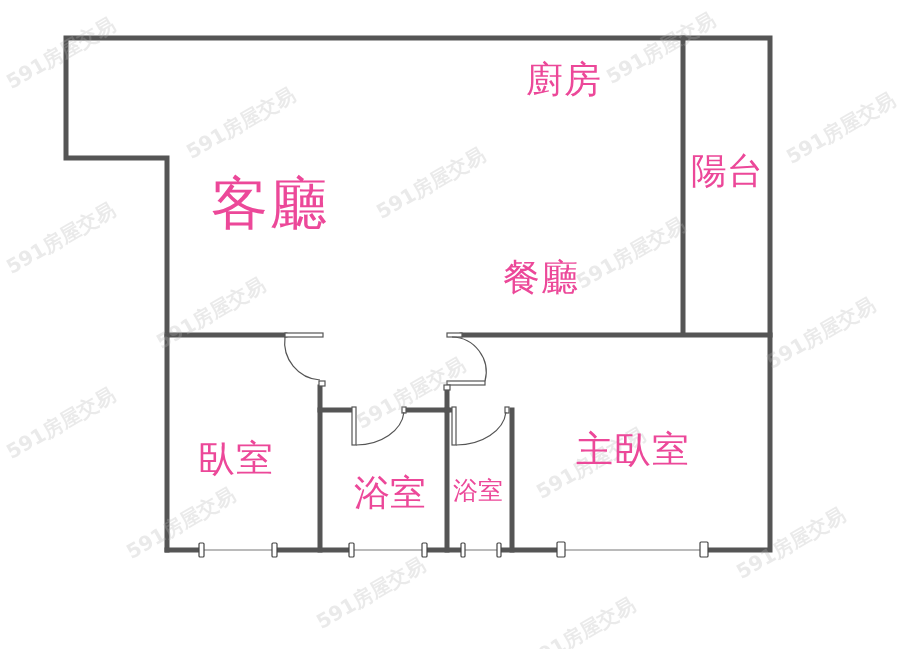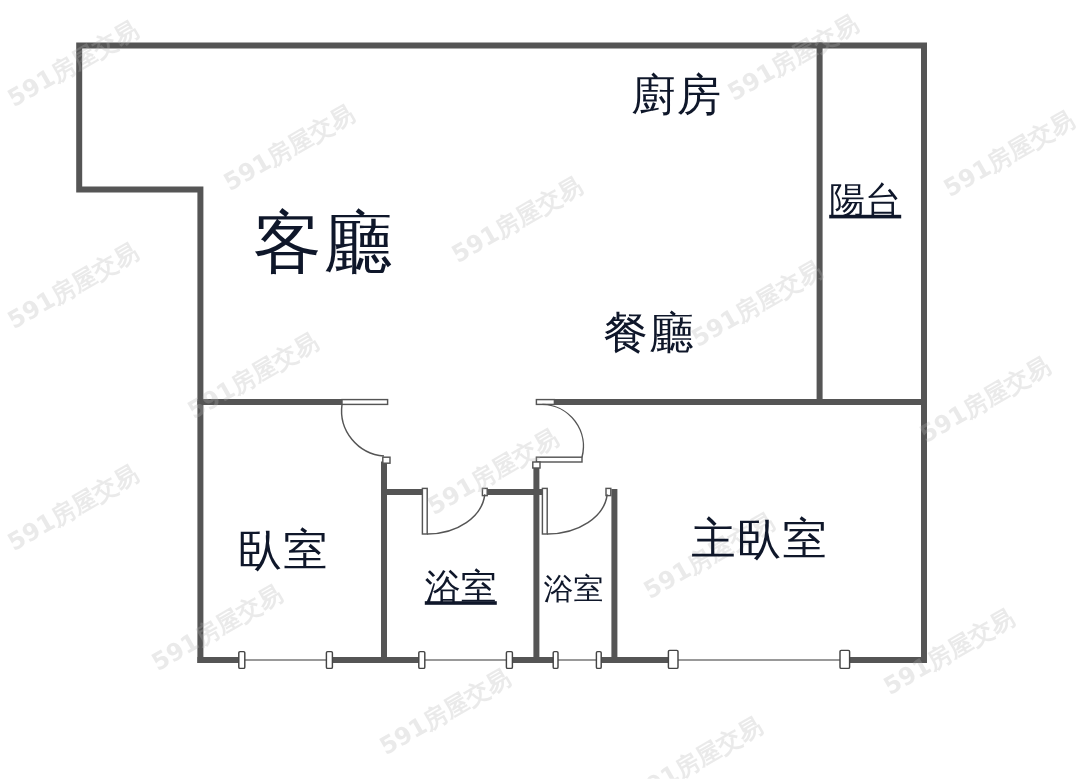--- a/index.html
+++ b/index.html
@@ -1,21 +1,21 @@
 <!DOCTYPE html>
 <html><head>
 <meta charset="utf-8">
 <style>
   html, body { margin: 0; padding: 0; background: #ffffff; }
   body { width: 900px; height: 649px; position: relative; overflow: hidden; font-family: "DejaVu Sans", sans-serif; }
   #plan { position: absolute; left: 0; top: 0; }
-  .label { position: absolute; color: #0f172a; white-space: nowrap; line-height: 1; font-family: "DejaVu Sans", sans-serif; }
+  .label { position: absolute; color: #ec4899; white-space: nowrap; line-height: 1; font-family: "DejaVu Sans", sans-serif; }
   .lg { font-size: 57px; letter-spacing: 2px; }
   .md { font-size: 37px; letter-spacing: 1px; }
-  .sm { font-size: 30px; text-decoration: underline; }
+  .sm { font-size: 36px; }
   .xs { font-size: 25px; }
   .wm { position: absolute; color: rgba(180,180,180,0.28); font-size: 20px; font-weight: bold; transform: rotate(-30deg); white-space: nowrap; pointer-events: none; font-family: "DejaVu Sans", sans-serif; }
 </style>
 </head>
 <body>
 
 <svg id="plan" width="900" height="649" viewBox="0 0 900 649" xmlns="http://www.w3.org/2000/svg">
   <g fill="none" stroke="#555" stroke-width="5" stroke-linecap="square">
 
     <path d="M167 550 L167 158 L66 158 L66 38 L770 38 L770 550 L705 550"></path>

